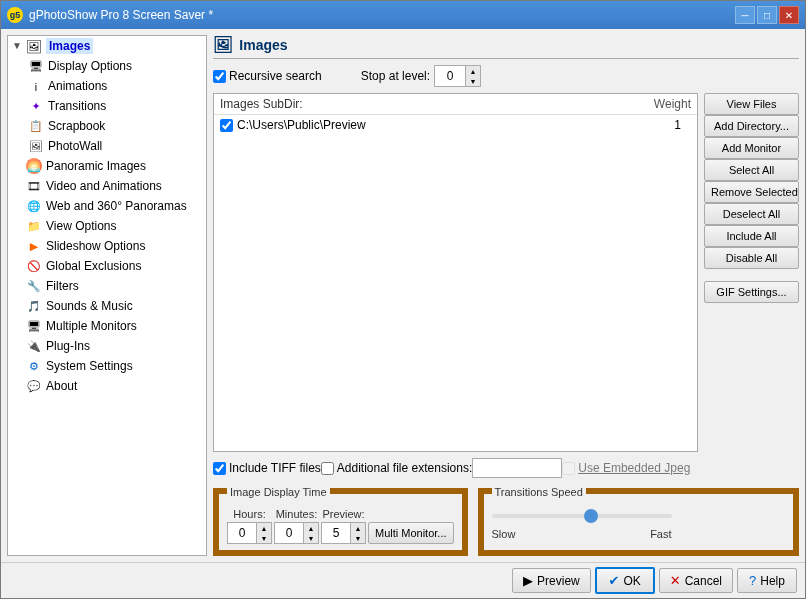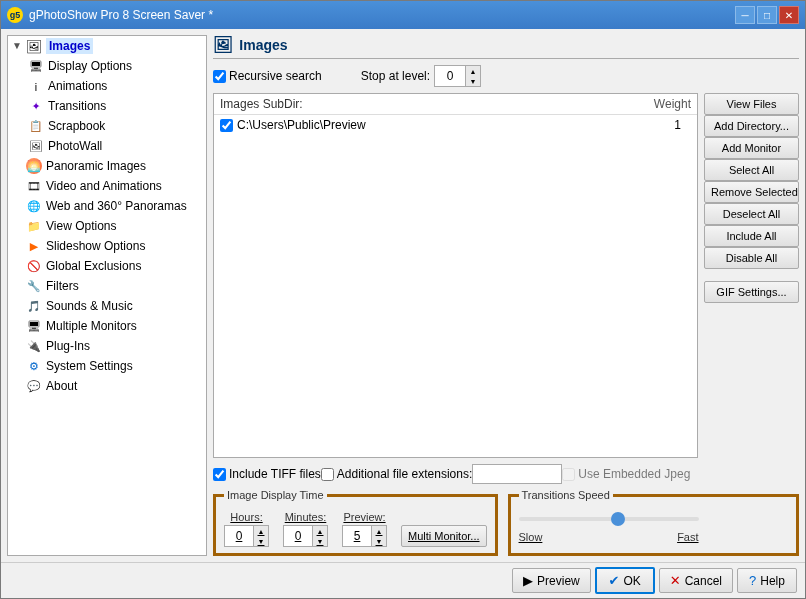--- a/index.html
+++ b/index.html
@@ -184,38 +184,37 @@
       display: flex;
       align-items: center;
       flex-wrap: wrap;
     }
     .bottom-section {
       display: flex;
       gap: 10px;
       margin-top: 4px;
     }
     .group-box {
-      border: 3px solid #a16207;
+      border: 6px solid #a16207;
       padding: 6px 8px;
       position: relative;
-      text-decoration: underline;
     }
     .group-label {
       position: absolute;
       top: -8px;
       left: 8px;
       background: #f0f0f0;
       padding: 0 3px;
       font-size: 11px;
       color: #333;
     }
     .time-fields {
       display: flex;
       align-items: flex-start;
-      gap: 14px;
+      gap: 2px;
       margin-top: 8px;
     }
     .time-field-group {
       display: flex;
       flex-direction: column;
       align-items: center;
       gap: 2px;
     }
     .time-label { font-size: 11px; color: #333; }
     .spinner-group {
@@ -323,20 +322,21 @@
     input[type="checkbox"] {
       width: 13px;
       height: 13px;
       cursor: pointer;
     }
     .weight-col {
       color: #555;
     }
     .disabled-check {
       opacity: 0.5;
+      text-decoration: underline;
     }
   </style>
 </head>
 <body>
 
 <div class="window">
 
   <div class="title-bar">
     <div class="title-bar-icon">
       <span style="font-size:9px;font-weight:bold;color:#003366">g5</span>

